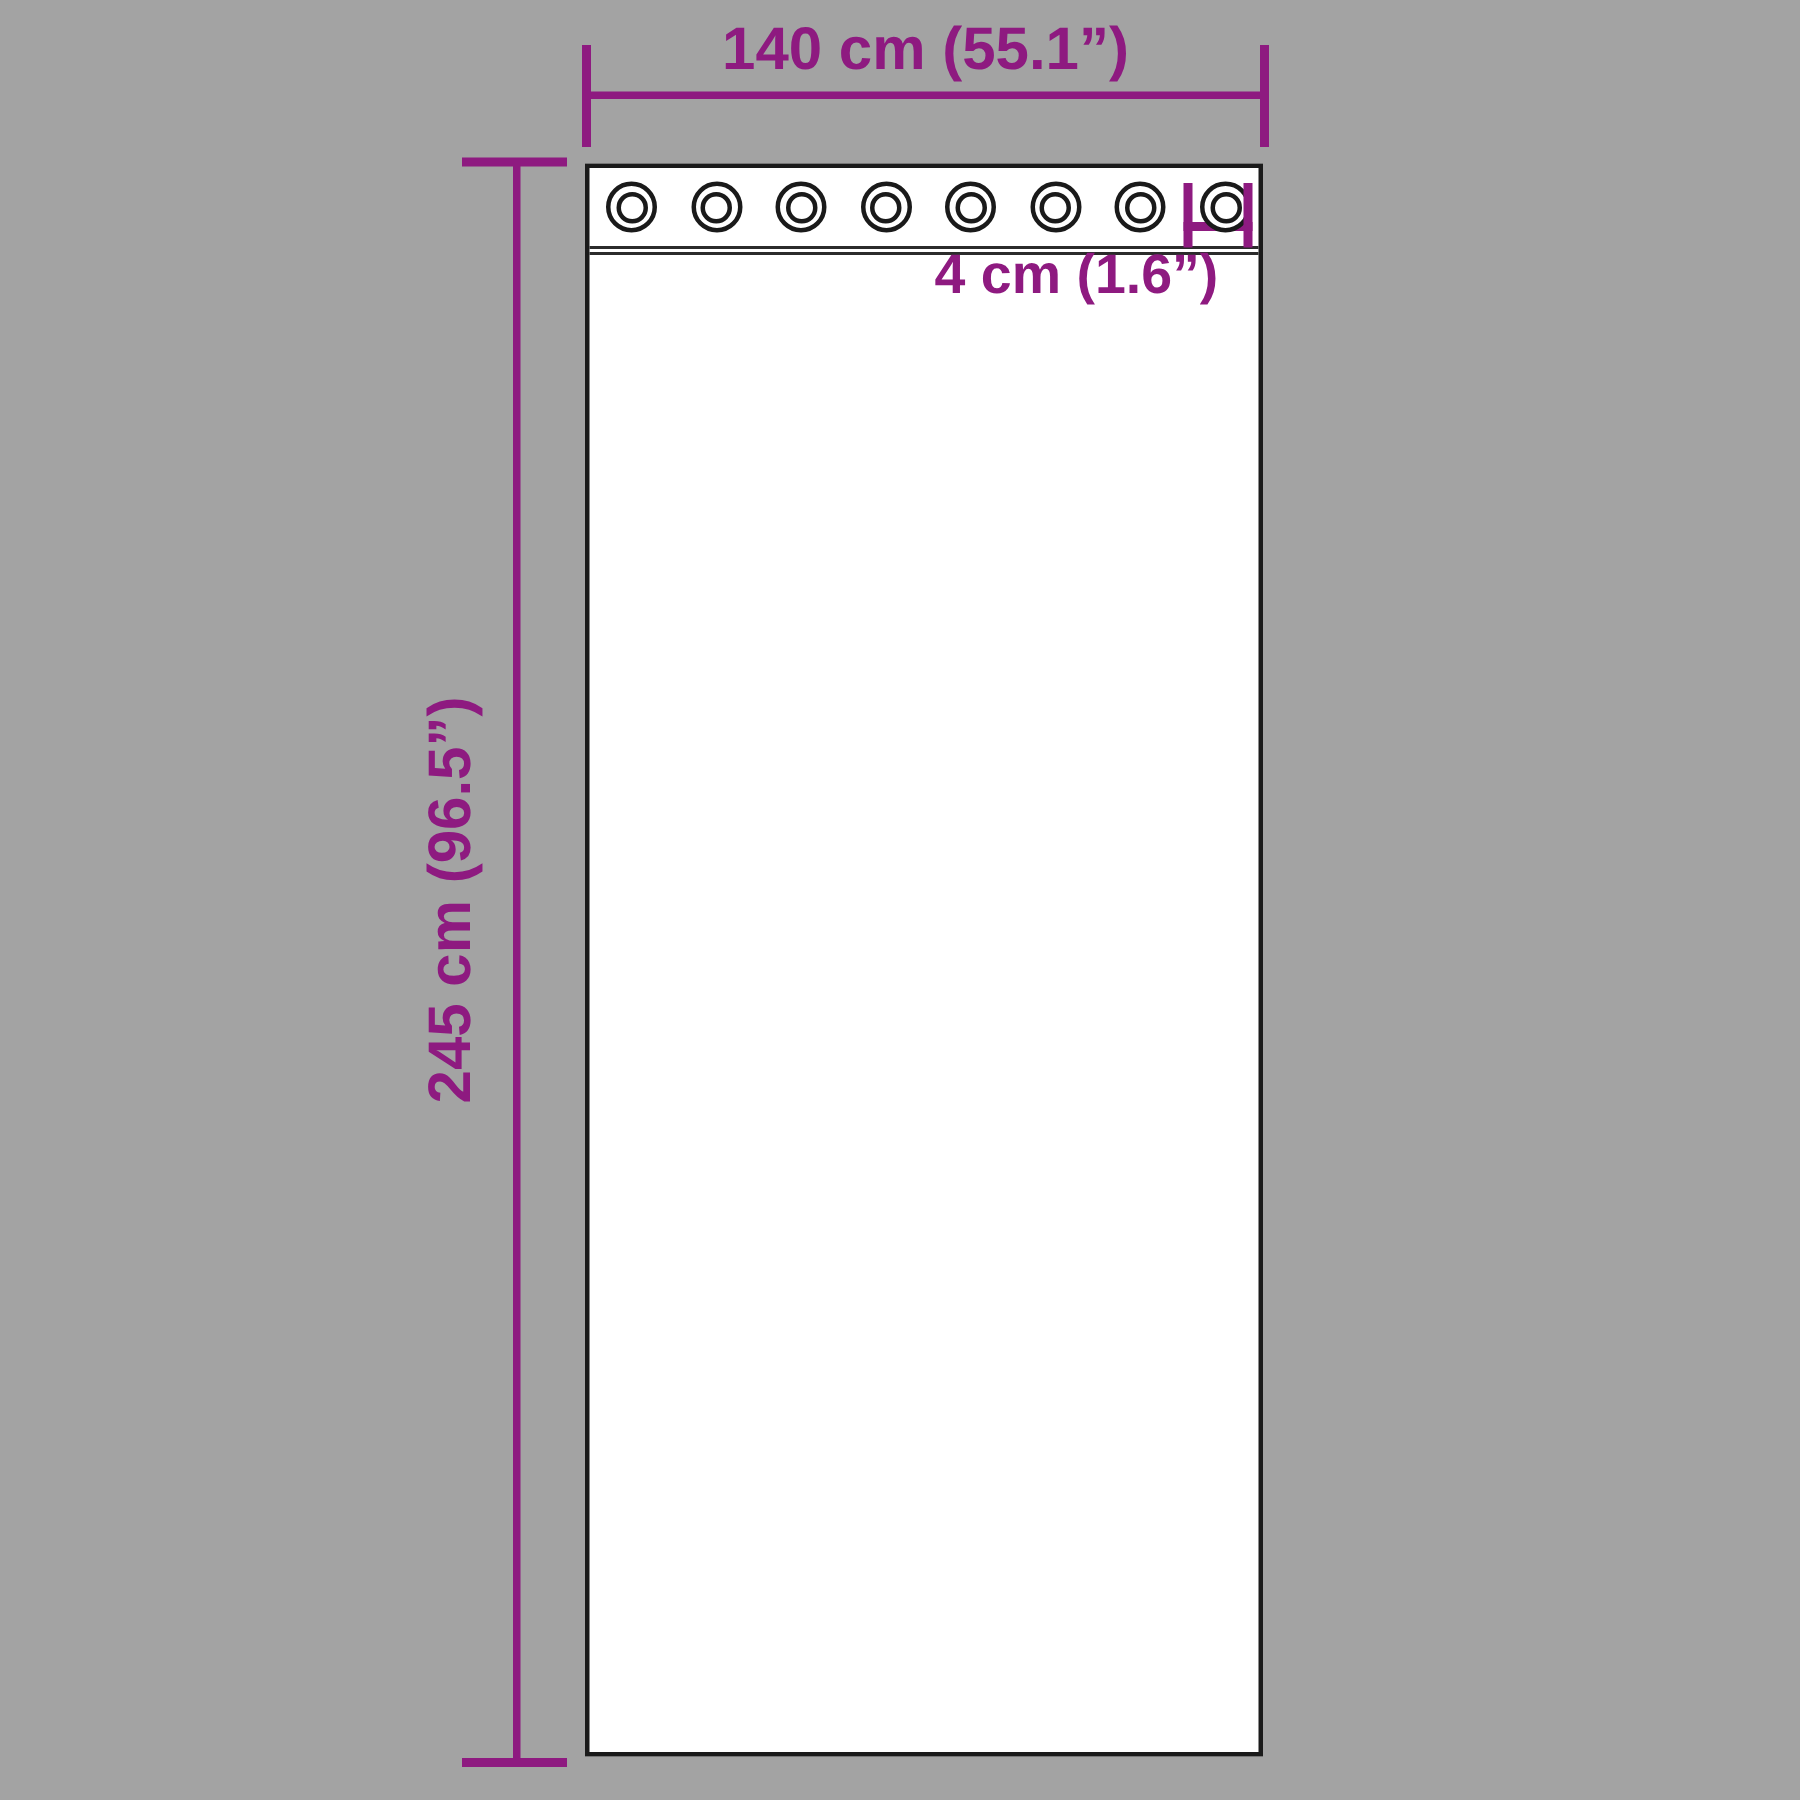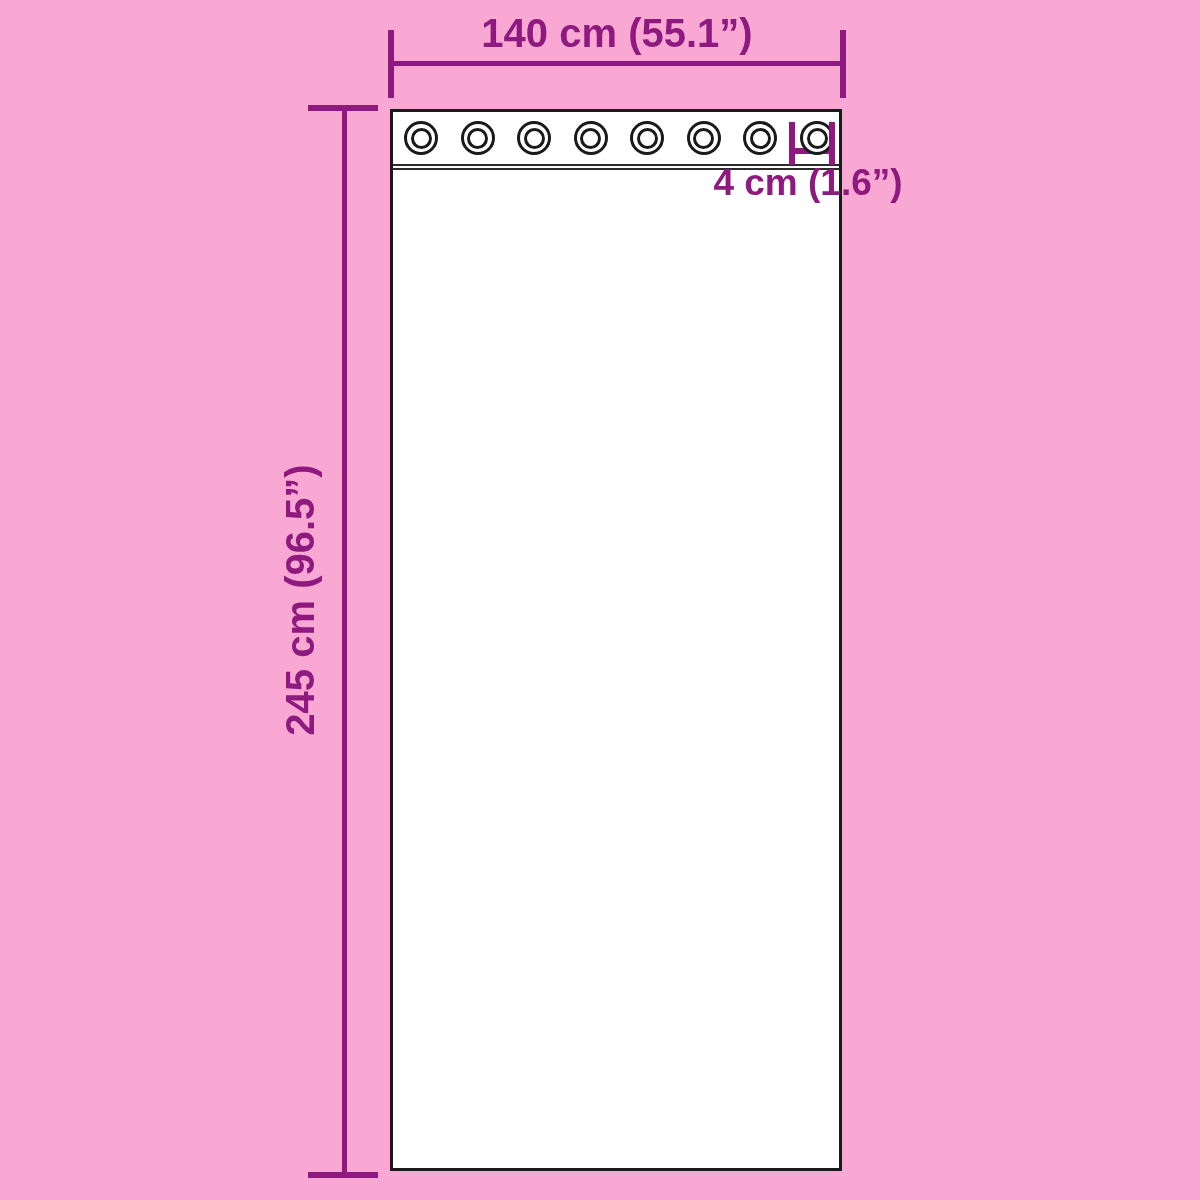--- a/index.html
+++ b/index.html
@@ -6,21 +6,21 @@
   body {
     width: 1200px; height: 1200px;
     background: #ffffff;
     font-family: "Liberation Sans", sans-serif;
     --accent: #8e1a80;
     --outline: #1a1a1a;
   }
   .stage {
     position: relative;
     width: 1200px; height: 1200px;
-    background: #f9a8d4;
+    background: #a3a3a3;
     overflow: hidden;
   }
   .accent { background: var(--accent); }
 
   
   .dim-label {
     position: absolute;
     color: var(--accent);
     font-weight: 700;
     white-space: nowrap;
@@ -29,22 +29,22 @@
   .width-label {
     left: 390px; top: 11px; width: 454px;
     text-align: center; font-size: 40px;
   }
   .height-label {
     left: 1px; top: 577px; width: 600px; height: 46px;
     text-align: center; font-size: 40px;
     transform: rotate(-90deg);
   }
   .grommet-label {
-    left: 648px; top: 163px; width: 320px;
-    text-align: center; font-size: 37px;
+    left: 623px; top: 163px; width: 320px;
+    font-size: 37px;
     z-index: 4;
   }
 
   
   .h-dim-line { position: absolute; left: 390px; top: 61px; width: 454px; height: 5px; }
   .tick-v { position: absolute; top: 30px; width: 6px; height: 68px; }
   .tick-v.left  { left: 388px; }
   .tick-v.right { left: 840px; }
 
   

